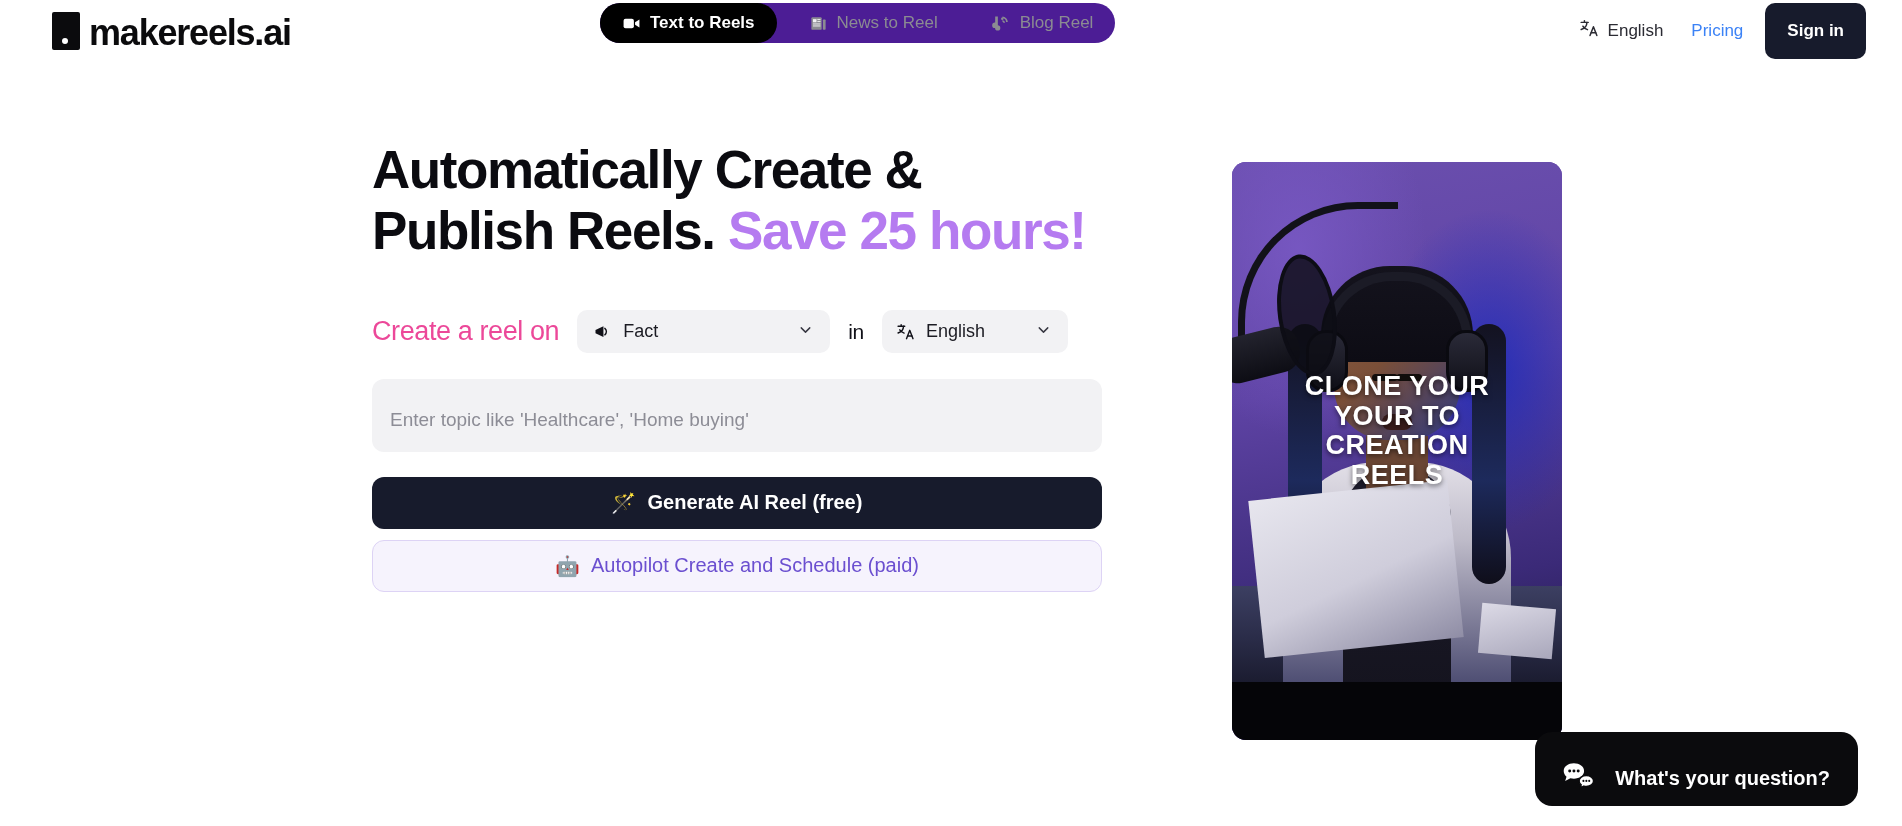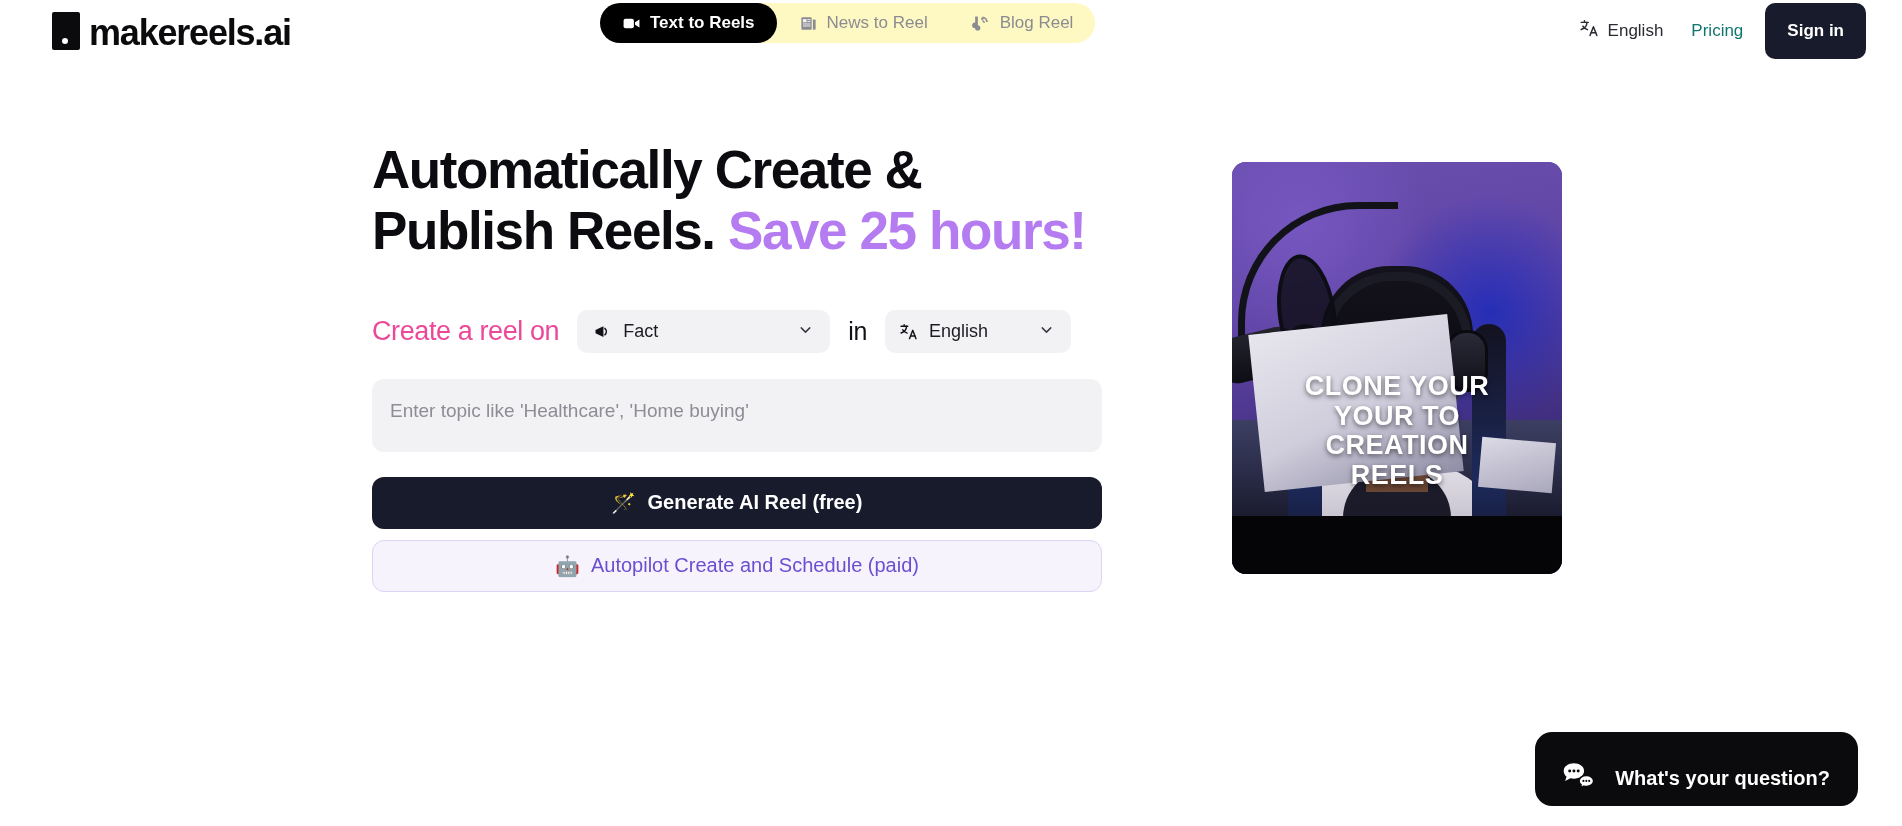--- a/index.html
+++ b/index.html
@@ -30,39 +30,39 @@
     width: 6px; height: 6px; background: #ffffff; border-radius: 50%;
   }
   .logo-text {
     font-size: 36px; font-weight: 700; color: #0b0b0d;
     letter-spacing: -1.2px; line-height: 34px; margin-left: 9px;
   }
 
   .nav-pill {
     position: absolute; left: 600px; top: 3px;
     height: 40px; display: flex; align-items: center;
-    background: #fef9c3; border-radius: 22px; padding: 0; gap: 0;
+    background: #4c1d95; border-radius: 22px; padding: 0; gap: 10px;
   }
   .nav-tab {
     display: flex; align-items: center; gap: 9px;
     height: 40px; padding: 0 22px; border-radius: 22px;
     font-size: 17px; color: #8b8b92; cursor: pointer; white-space: nowrap;
   }
   .nav-tab.active { background: #000000; color: #ffffff; font-weight: 700; }
   .nav-tab .ico { display: inline-flex; width: 19px; height: 19px; align-items: center; justify-content: center; }
 
   .header-right {
     position: absolute; right: 36px; top: 0; height: 62px;
     display: flex; align-items: center; gap: 0;
   }
   .lang-link {
     display: flex; align-items: center; gap: 8px;
     font-size: 17px; color: #2b2b33; cursor: pointer; margin-right: 28px;
   }
-  .pricing-link { font-size: 17px; color: #0f766e; cursor: pointer; margin-right: 22px; }
+  .pricing-link { font-size: 17px; color: #3b82f6; cursor: pointer; margin-right: 22px; }
   .signin-btn {
     background: #171b2c; color: #ffffff; font-size: 17px; font-weight: 700;
     border: none; border-radius: 10px; padding: 18px 22px; cursor: pointer;
     font-family: "Liberation Sans", sans-serif;
   }
 
   
   .content { position: absolute; left: 372px; top: 140px; width: 730px; }
   .headline {
     font-size: 53px; font-weight: 700; color: #0b0b10;
@@ -80,26 +80,26 @@
     background: #f2f2f4; border-radius: 10px;
     height: 43px; cursor: pointer; position: relative;
   }
   .select-box .sico { display: inline-flex; width: 20px; height: 20px; align-items: center; justify-content: center; }
   .select-box .stext { font-size: 18px; color: #1b1b22; }
   .select-fact { width: 253px; margin-left: 18px; padding: 0 16px; }
   .select-fact .stext { margin-left: 10px; }
   .select-lang { width: 186px; margin-left: 18px; padding: 0 14px; }
   .select-lang .stext { margin-left: 10px; }
   .chev { position: absolute; right: 16px; top: 50%; transform: translateY(-50%); }
-  .in-word { font-size: 25px; color: #111118; margin-left: 18px; letter-spacing: -0.3px; }
+  .in-word { font-size: 21px; color: #111118; margin-left: 18px; letter-spacing: -0.3px; }
 
   .topic-box {
     margin-top: 25px; width: 730px; height: 73px;
     background: #f2f2f4; border-radius: 12px;
-    display: flex; align-items: flex-start; padding: 21px 18px;
+    display: flex; align-items: flex-end; padding: 21px 18px;
   }
   .topic-box .ph { font-size: 19px; color: #8d8d96; }
 
   .btn-primary {
     margin-top: 25px; width: 730px; height: 52px;
     background: #171b2c; border: none; border-radius: 12px;
     color: #ffffff; font-size: 20px; font-weight: 700;
     display: flex; align-items: center; justify-content: center; gap: 11px;
     cursor: pointer; font-family: "Liberation Sans", sans-serif;
   }
@@ -108,21 +108,21 @@
     background: #f6f3fd; border: 1px solid #ddd3f5; border-radius: 12px;
     color: #6b4fd0; font-size: 20px;
     display: flex; align-items: center; justify-content: center; gap: 11px;
     cursor: pointer; font-family: "Liberation Sans", sans-serif;
   }
   .emoji { font-size: 20px; line-height: 1; }
 
   
   .video-card {
     position: absolute; left: 1232px; top: 162px;
-    width: 330px; height: 412px; border-radius: 14px;
+    width: 330px; height: 578px; border-radius: 14px;
     overflow: hidden; background: #5a3fa0; text-decoration: underline;
   }
   .vid-bg {
     position: absolute; inset: 0;
     background:
       radial-gradient(ellipse 55% 45% at 78% 36%, rgba(20,40,190,0.75) 0%, rgba(20,40,190,0) 62%),
       radial-gradient(ellipse 60% 50% at 20% 15%, rgba(120,88,195,0.9) 0%, rgba(120,88,195,0) 65%),
       linear-gradient(170deg, #6b4fae 0%, #5e43a4 38%, #3b2a78 72%, #181437 100%);
   }
   

